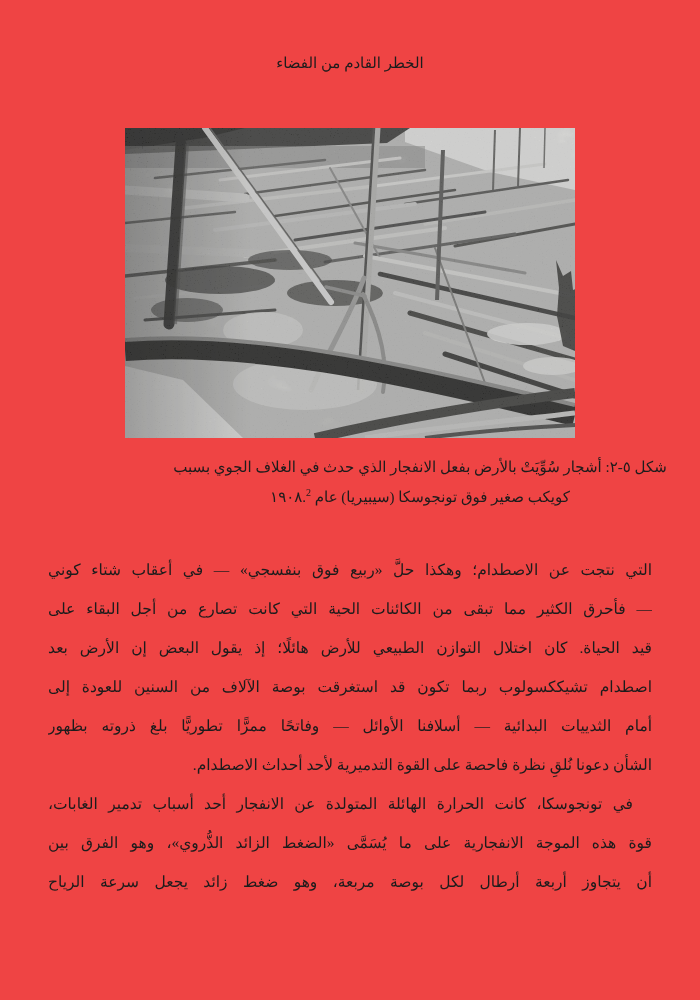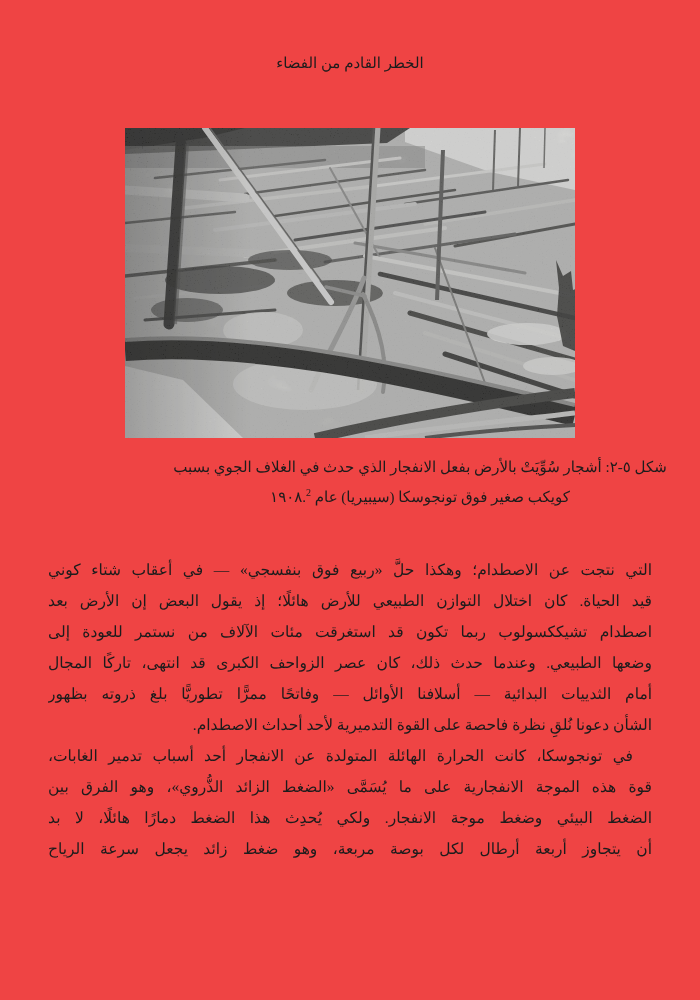--- a/index.html
+++ b/index.html
@@ -50,20 +50,21 @@
     margin: 42px 48px 0 48px;
     font-size: 15.5px;
     color: #1c1c1c;
   }
   .bline {
     line-height: 31px;
     text-align: justify;
     text-align-last: justify;
     white-space: nowrap;
     overflow: hidden;
+    margin-top: 8px;
   }
   .bline.end {
     text-align: right;
     text-align-last: right;
   }
   .bline.indent { padding-right: 19px; }
 </style>
 </head>
 <body>
 
@@ -190,27 +191,26 @@
 
     <div class="figure-caption">
       <div>شكل ٥-٢: أشجار سُوِّيَتْ بالأرض بفعل الانفجار الذي حدث في الغلاف الجوي بسبب</div>
       <div><span>كويكب صغير فوق تونجوسكا (سيبيريا) عام ١٩٠٨.</span><sup>2</sup></div>
     </div>
   </div>
 
   <div class="body-text">
     <div>
       <div class="bline">التي نتجت عن الاصطدام؛ وهكذا حلَّ «ربيع فوق بنفسجي» — في أعقاب شتاء كوني</div>
+      <div class="bline">— فأحرق الكثير مما تبقى من الكائنات الحية التي كانت تصارع من أجل البقاء على</div>
       <div class="bline">قيد الحياة. كان اختلال التوازن الطبيعي للأرض هائلًا؛ إذ يقول البعض إن الأرض بعد</div>
-      <div class="bline">اصطدام تشيككسولوب ربما تكون قد استغرقت مئات الآلاف من نستمر للعودة إلى</div>
-      <div class="bline">وضعها الطبيعي. وعندما حدث ذلك، كان عصر الزواحف الكبرى قد انتهى، تاركًا المجال</div>
+      <div class="bline">اصطدام تشيككسولوب ربما تكون قد استغرقت بوصة الآلاف من السنين للعودة إلى</div>
       <div class="bline">أمام الثدييات البدائية — أسلافنا الأوائل — وفاتحًا ممرًّا تطوريًّا بلغ ذروته بظهور</div>
       <div class="bline end">الشأن دعونا نُلقِ نظرة فاحصة على القوة التدميرية لأحد أحداث الاصطدام.</div>
     </div>
     <div>
       <div class="bline indent">في تونجوسكا، كانت الحرارة الهائلة المتولدة عن الانفجار أحد أسباب تدمير الغابات،</div>
       <div class="bline">قوة هذه الموجة الانفجارية على ما يُسَمَّى «الضغط الزائد الذُّروي»، وهو الفرق بين</div>
-      <div class="bline">الضغط البيئي وضغط موجة الانفجار. ولكي يُحدِث هذا الضغط دمارًا هائلًا، لا بد</div>
       <div class="bline">أن يتجاوز أربعة أرطال لكل بوصة مربعة، وهو ضغط زائد يجعل سرعة الرياح</div>
     </div>
   </div>
 
 </div>
 
 </body></html>

